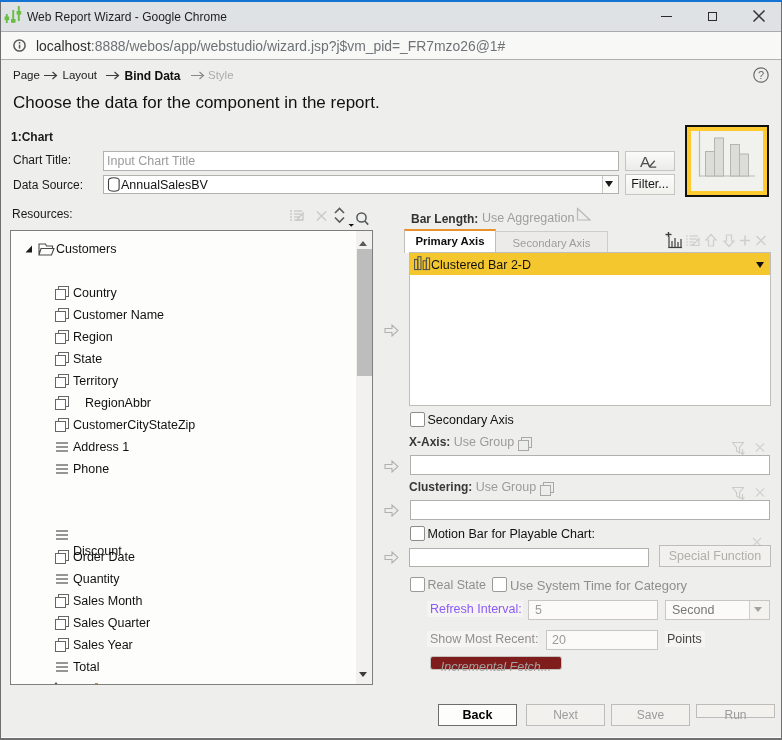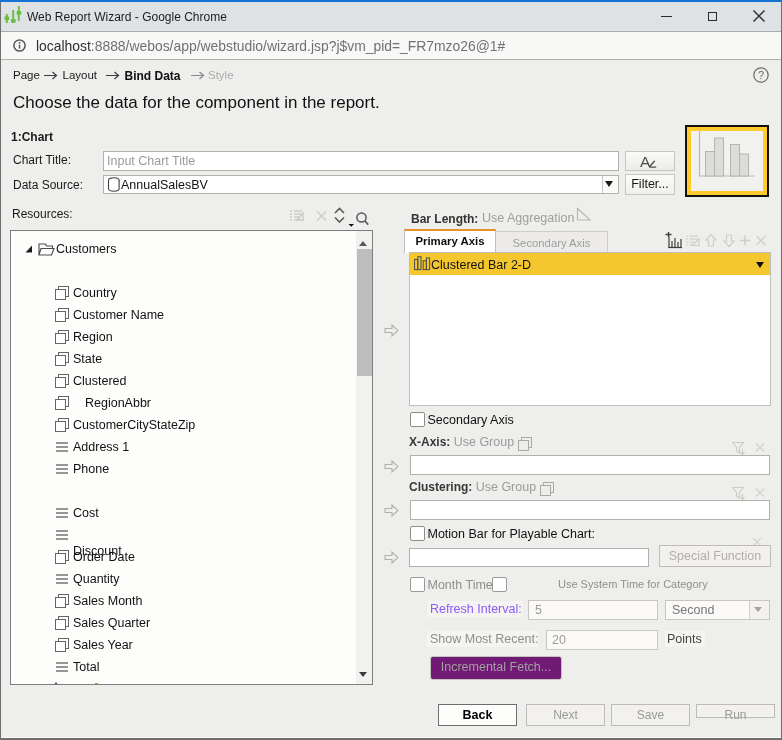--- a/index.html
+++ b/index.html
@@ -160,21 +160,21 @@
           <rect x="3.5" y="0.5" width="10" height="10" fill="#fff" stroke="#666" stroke-width="1"></rect>
           <rect x="0.5" y="3.5" width="10" height="10" fill="#fff" stroke="#666" stroke-width="1"></rect>
         </svg>
         <span style="position:absolute;left:62px;top:1px;white-space:nowrap;">State</span>
       </div>
       <div style="position:absolute;left:0;top:141.5px;height:16px;width:300px;">
         <svg width="14" height="14" viewBox="0 0 14 14" style="position:absolute;left:44px;top:1px;">
           <rect x="3.5" y="0.5" width="10" height="10" fill="#fff" stroke="#666" stroke-width="1"></rect>
           <rect x="0.5" y="3.5" width="10" height="10" fill="#fff" stroke="#666" stroke-width="1"></rect>
         </svg>
-        <span style="position:absolute;left:62px;top:1px;white-space:nowrap;">Clustered</span>
+        <span style="position:absolute;left:62px;top:1px;white-space:nowrap;">Territory</span>
       </div>
       <div style="position:absolute;left:0;top:163.5px;height:16px;width:300px;">
         <svg width="14" height="14" viewBox="0 0 14 14" style="position:absolute;left:44px;top:1px;">
           <rect x="3.5" y="0.5" width="10" height="10" fill="#fff" stroke="#666" stroke-width="1"></rect>
           <rect x="0.5" y="3.5" width="10" height="10" fill="#fff" stroke="#666" stroke-width="1"></rect>
         </svg>
         <span style="position:absolute;left:62px;top:1px;white-space:nowrap;margin-left:12px;">RegionAbbr</span>
       </div>
       <div style="position:absolute;left:0;top:185.5px;height:16px;width:300px;">
         <svg width="14" height="14" viewBox="0 0 14 14" style="position:absolute;left:44px;top:1px;">
@@ -195,30 +195,20 @@
       </div>
       <div style="position:absolute;left:0;top:229.5px;height:16px;width:300px;">
         <svg width="14" height="14" viewBox="0 0 14 14" style="position:absolute;left:44px;top:1px;">
           <g stroke="#5e5e5e" stroke-width="1.3">
             <line x1="1" y1="3" x2="13" y2="3"></line>
             <line x1="1" y1="7" x2="13" y2="7"></line>
             <line x1="1" y1="11" x2="13" y2="11"></line>
           </g>
         </svg>
         <span style="position:absolute;left:62px;top:1px;white-space:nowrap;">Phone</span>
-      </div>
-      <div style="position:absolute;left:0;top:273.5px;height:16px;width:300px;">
-        <svg width="14" height="14" viewBox="0 0 14 14" style="position:absolute;left:44px;top:1px;">
-          <g stroke="#5e5e5e" stroke-width="1.3">
-            <line x1="1" y1="3" x2="13" y2="3"></line>
-            <line x1="1" y1="7" x2="13" y2="7"></line>
-            <line x1="1" y1="11" x2="13" y2="11"></line>
-          </g>
-        </svg>
-        <span style="position:absolute;left:62px;top:1px;white-space:nowrap;">Cost</span>
       </div>
       <div style="position:absolute;left:0;top:295.5px;height:16px;width:300px;">
         <svg width="14" height="14" viewBox="0 0 14 14" style="position:absolute;left:44px;top:1px;">
           <g stroke="#5e5e5e" stroke-width="1.3">
             <line x1="1" y1="3" x2="13" y2="3"></line>
             <line x1="1" y1="7" x2="13" y2="7"></line>
             <line x1="1" y1="11" x2="13" y2="11"></line>
           </g>
         </svg>
         <span style="position:absolute;left:62px;top:17px;white-space:nowrap;">Discount</span>
@@ -386,38 +376,38 @@
 
 <div class="abs" style="left:410px;top:526px;width:15px;height:15px;background:#fff;border:1px solid #8e8d8a;border-radius:2px;"></div>
 <div class="abs" style="left:427.5px;top:527px;font-size:12.5px;color:#111;">Motion Bar for Playable Chart:</div>
 <svg class="abs" style="left:751px;top:536px;" width="12" height="12" viewBox="0 0 12 12">
     <path d="M2 2 L10 10 M10 2 L2 10" stroke="#d4d3d0" stroke-width="1.3"></path>
   </svg>
 <div class="abs inp" style="left:409px;top:548px;width:240px;height:19px;border-color:#b1b0ad;"></div>
 <div class="abs btn" style="left:659px;top:545px;width:112px;height:22px;font-size:12.5px;color:#b0afac;line-height:20px;">Special Function</div>
 
 <div class="abs" style="left:410px;top:577px;width:15px;height:15px;background:#fff;border:1px solid #9b9a97;border-radius:2px;"></div>
-<div class="abs" style="left:427.5px;top:578px;font-size:12.5px;color:#8f8f8d;">Month Time</div>
+<div class="abs" style="left:427.5px;top:578px;font-size:12.5px;color:#8f8f8d;">Real State</div>
 <div class="abs" style="left:492px;top:577px;width:15px;height:15px;background:#fff;border:1px solid #9b9a97;border-radius:2px;"></div>
-<div class="abs" style="left:510px;top:578px;font-size:11px;color:#8f8f8d;margin-left:48px;">Use System Time for Category</div>
+<div class="abs" style="left:510px;top:578px;font-size:13px;color:#8f8f8d;">Use System Time for Category</div>
 
 <div class="abs" style="left:427px;top:601px;width:96px;height:16px;background:#f5f4f2;"></div>
 <div class="abs" style="left:430px;top:602px;font-size:12.5px;color:#8b5cf6;">Refresh Interval:</div>
 <div class="abs" style="left:528px;top:600px;width:130px;height:20px;background:#fbfaf8;border:1px solid #c7c6c3;"></div>
 <div class="abs" style="left:535px;top:603px;font-size:12.5px;color:#9b9b99;">5</div>
 <div class="abs" style="left:665px;top:600px;width:105px;height:20px;background:#fbfaf8;border:1px solid #c7c6c3;"></div>
 <div class="abs" style="left:672px;top:603px;font-size:12.5px;color:#77777a;">Second</div>
 <div class="abs" style="left:749px;top:601px;width:20px;height:18px;background:#f3f2ef;border-left:1px solid #d0cfcc;"></div>
 <div class="abs" style="left:754px;top:607px;width:0;height:0;border-left:4.5px solid transparent;border-right:4.5px solid transparent;border-top:5.5px solid #a4a3a0;"></div>
 
 <div class="abs" style="left:427px;top:631px;width:111px;height:16px;background:#f5f4f2;"></div>
 <div class="abs" style="left:430px;top:632px;font-size:12.5px;color:#8f8f8d;">Show Most Recent:</div>
 <div class="abs" style="left:546px;top:630px;width:112px;height:20px;background:#fbfaf8;border:1px solid #c7c6c3;"></div>
 <div class="abs" style="left:552px;top:633px;font-size:12.5px;color:#9b9b99;">20</div>
 <div class="abs" style="left:665px;top:631px;width:40px;height:16px;background:#f5f4f2;"></div>
 <div class="abs" style="left:667px;top:632px;font-size:12.5px;color:#454543;">Points</div>
 
-<div class="abs" style="left:430px;top:656px;width:132px;height:24px;background:#701a75;border:1px solid #c4c3c0;border-radius:3px;font-size:12.5px;color:#a3a2a0;text-align:center;line-height:20px;">Incremental Fetch...</div>
+<div class="abs" style="left:430px;top:656px;width:132px;height:14px;background:#7f1d1d;border:1px solid #c4c3c0;border-radius:3px;font-size:12.5px;color:#a3a2a0;text-align:center;line-height:20px;font-style:italic;">Incremental Fetch...</div>
 
 <div class="abs" style="left:438px;top:704px;width:79px;height:22px;background:#fdfdfc;border:1px solid #6e6e6e;font-size:12.5px;color:#000;text-align:center;line-height:20px;font-weight:bold;">Back</div>
 <div class="abs btn" style="left:526px;top:704px;width:79px;height:22px;line-height:20px;">Next</div>
 <div class="abs btn" style="left:611px;top:704px;width:79px;height:22px;line-height:20px;">Save</div>
 <div class="abs btn" style="left:696px;top:704px;width:79px;height:14px;line-height:20px;">Run</div>
 
 </body></html>

